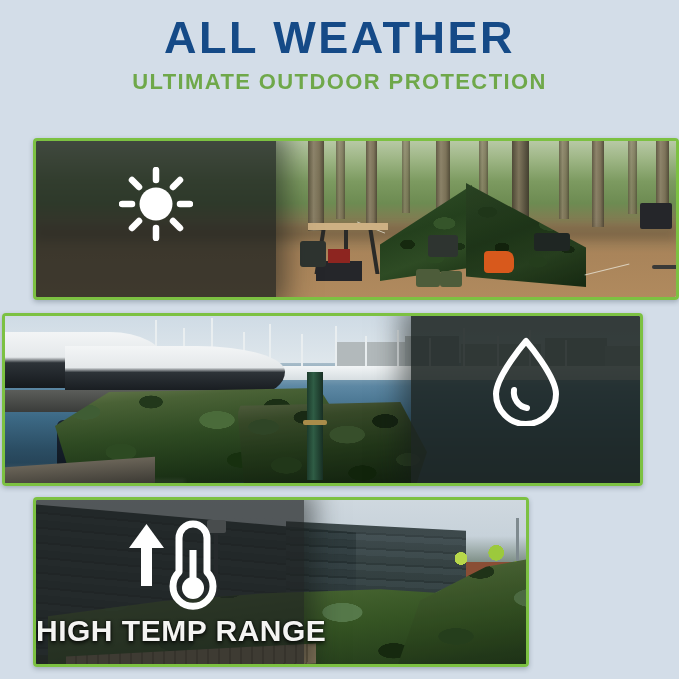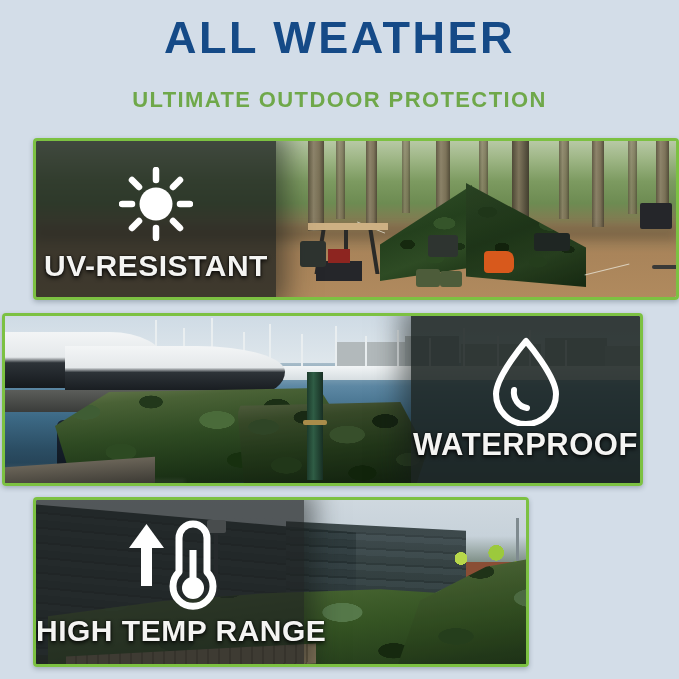--- a/index.html
+++ b/index.html
@@ -30,21 +30,21 @@
   }
   .headline {
     font-size: 45px;
     font-weight: bold;
     letter-spacing: 2.5px;
     color: #154a87;
     line-height: 1.05;
     white-space: nowrap;
   }
   .subheadline {
-    margin-top: 26px;
+    margin-top: 8px;
     font-size: 22px;
     font-weight: bold;
     letter-spacing: 1.4px;
     color: #6fa84a;
     white-space: nowrap;
   }
 
   
   .panel {
     position: absolute;
@@ -242,21 +242,20 @@
             <line x1="37" y1="61" x2="37" y2="71"></line>
             <line x1="3" y1="37" x2="13" y2="37"></line>
             <line x1="61" y1="37" x2="71" y2="37"></line>
             <line x1="13" y1="13" x2="20" y2="20"></line>
             <line x1="54" y1="54" x2="61" y2="61"></line>
             <line x1="13" y1="61" x2="20" y2="54"></line>
             <line x1="54" y1="20" x2="61" y2="13"></line>
           </g>
         </svg>
       </span>
-      <div class="feature-label">UV-RESISTANT</div>
     </div>
   </div>
 
   <div class="panel" id="panel-water">
     <div class="scene sc-marina">
       <div class="sky-band"></div>
 
       <div class="skyline" style="left:330px; top:26px; width:70px; height:26px; background:#b2b9bb;"></div>
       <div class="skyline" style="left:400px; top:20px; width:54px; height:32px; background:#a7afb1;"></div>
       <div class="skyline" style="left:456px; top:28px; width:80px; height:24px; background:#b6bdbe;"></div>
@@ -298,21 +297,20 @@
       <div class="dock" style="left:0; top:146px; width:150px; height:26px; background:linear-gradient(#6a6458,#3c3a34); transform:skewY(-4deg);"></div>
     </div>
 
     <div class="overlay" id="overlay-water">
       <span class="feature-icon">
         <svg width="82" height="92" viewBox="0 0 82 92">
           <path d="M41 7 C41 7 11 42 11 60 a30 30 0 0 0 60 0 C71 42 41 7 41 7 Z" fill="none" stroke="#ffffff" stroke-width="6" stroke-linejoin="round"></path>
           <path d="M29 56 a16 16 0 0 0 13 18" fill="none" stroke="#ffffff" stroke-width="6" stroke-linecap="round"></path>
         </svg>
       </span>
-      <div class="feature-label">WATERPROOF</div>
     </div>
   </div>
 
   <div class="panel" id="panel-temp">
     <div class="scene sc-deck">
 
       <div class="fence-panel" style="left:-10px; top:18px; width:330px; height:150px; transform:skewY(5deg);"></div>
       <div class="fence-panel" style="left:250px; top:26px; width:180px; height:120px; transform:skewY(3deg); opacity:.9;"></div>
 
       <div class="lamp-post" style="left:178px; top:30px; height:70px;"></div>

